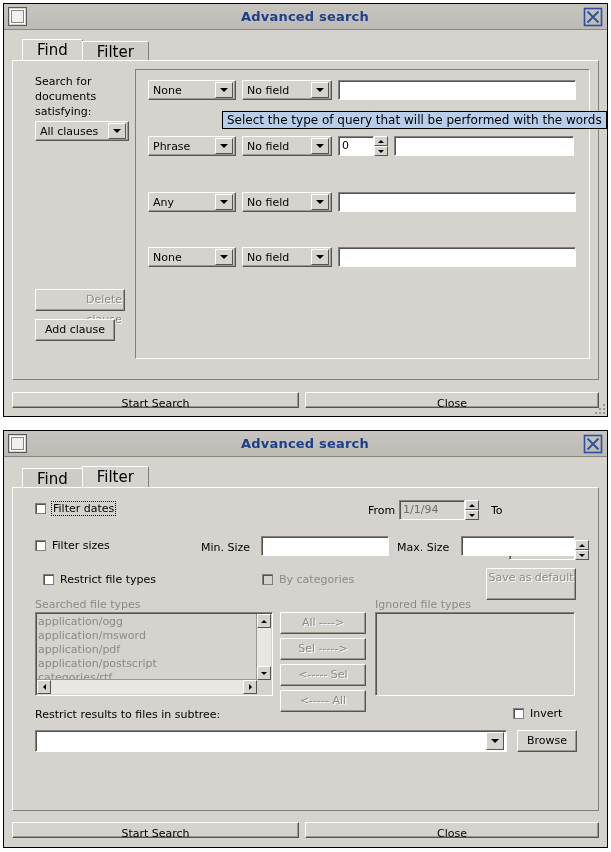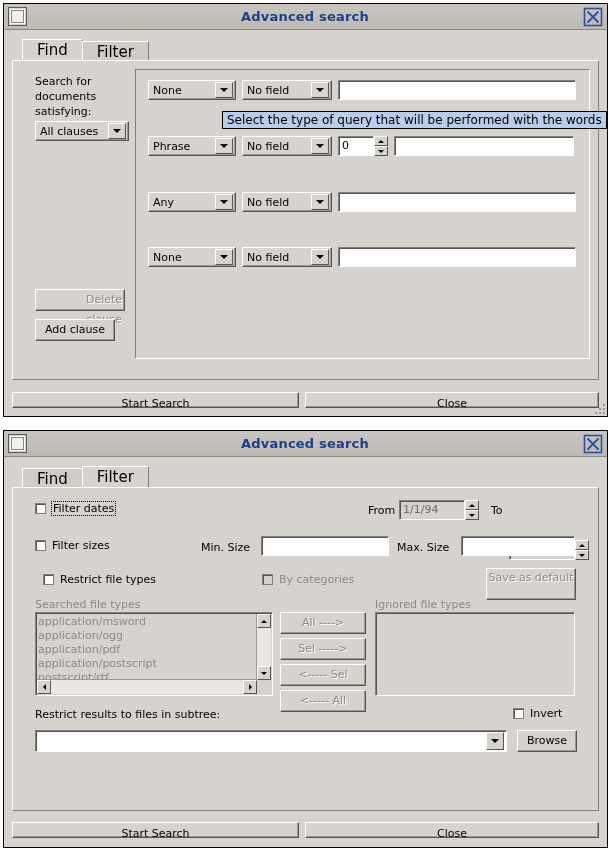--- a/index.html
+++ b/index.html
@@ -503,25 +503,25 @@
       </div>
       <div class="chk-row" style="position:absolute; left:249px; top:85px;">
         <span class="checkbox dim"></span>
         <span class="chk-label dim">By categories</span>
       </div>
       <div class="btn disabled" style="position:absolute; left:473px; top:80px; width:90px; height:32px; line-height:18px;">Save as default</div>
 
       <div class="group-label" style="position:absolute; left:22px; top:110px; color:#8d8a84;">Searched file types</div>
       <div class="listbox" style="position:absolute; left:22px; top:124px; width:238px; height:84px;">
         <div class="items">
+          <div>application/ogg</div>
           <div>application/msword</div>
-          <div>application/ogg</div>
           <div>application/pdf</div>
           <div>application/postscript</div>
-          <div>postscript/rtf</div>
+          <div>categories/rtf</div>
         </div>
         <div class="vscroll">
           <div class="scroll-btn" style="left:0; top:0;">
               <i class="caret-up-s"></i>
             </div>
           <div class="scroll-btn" style="left:0; bottom:0;">
               <i class="caret-down-s"></i>
             </div>
         </div>
         <div class="hscroll">

